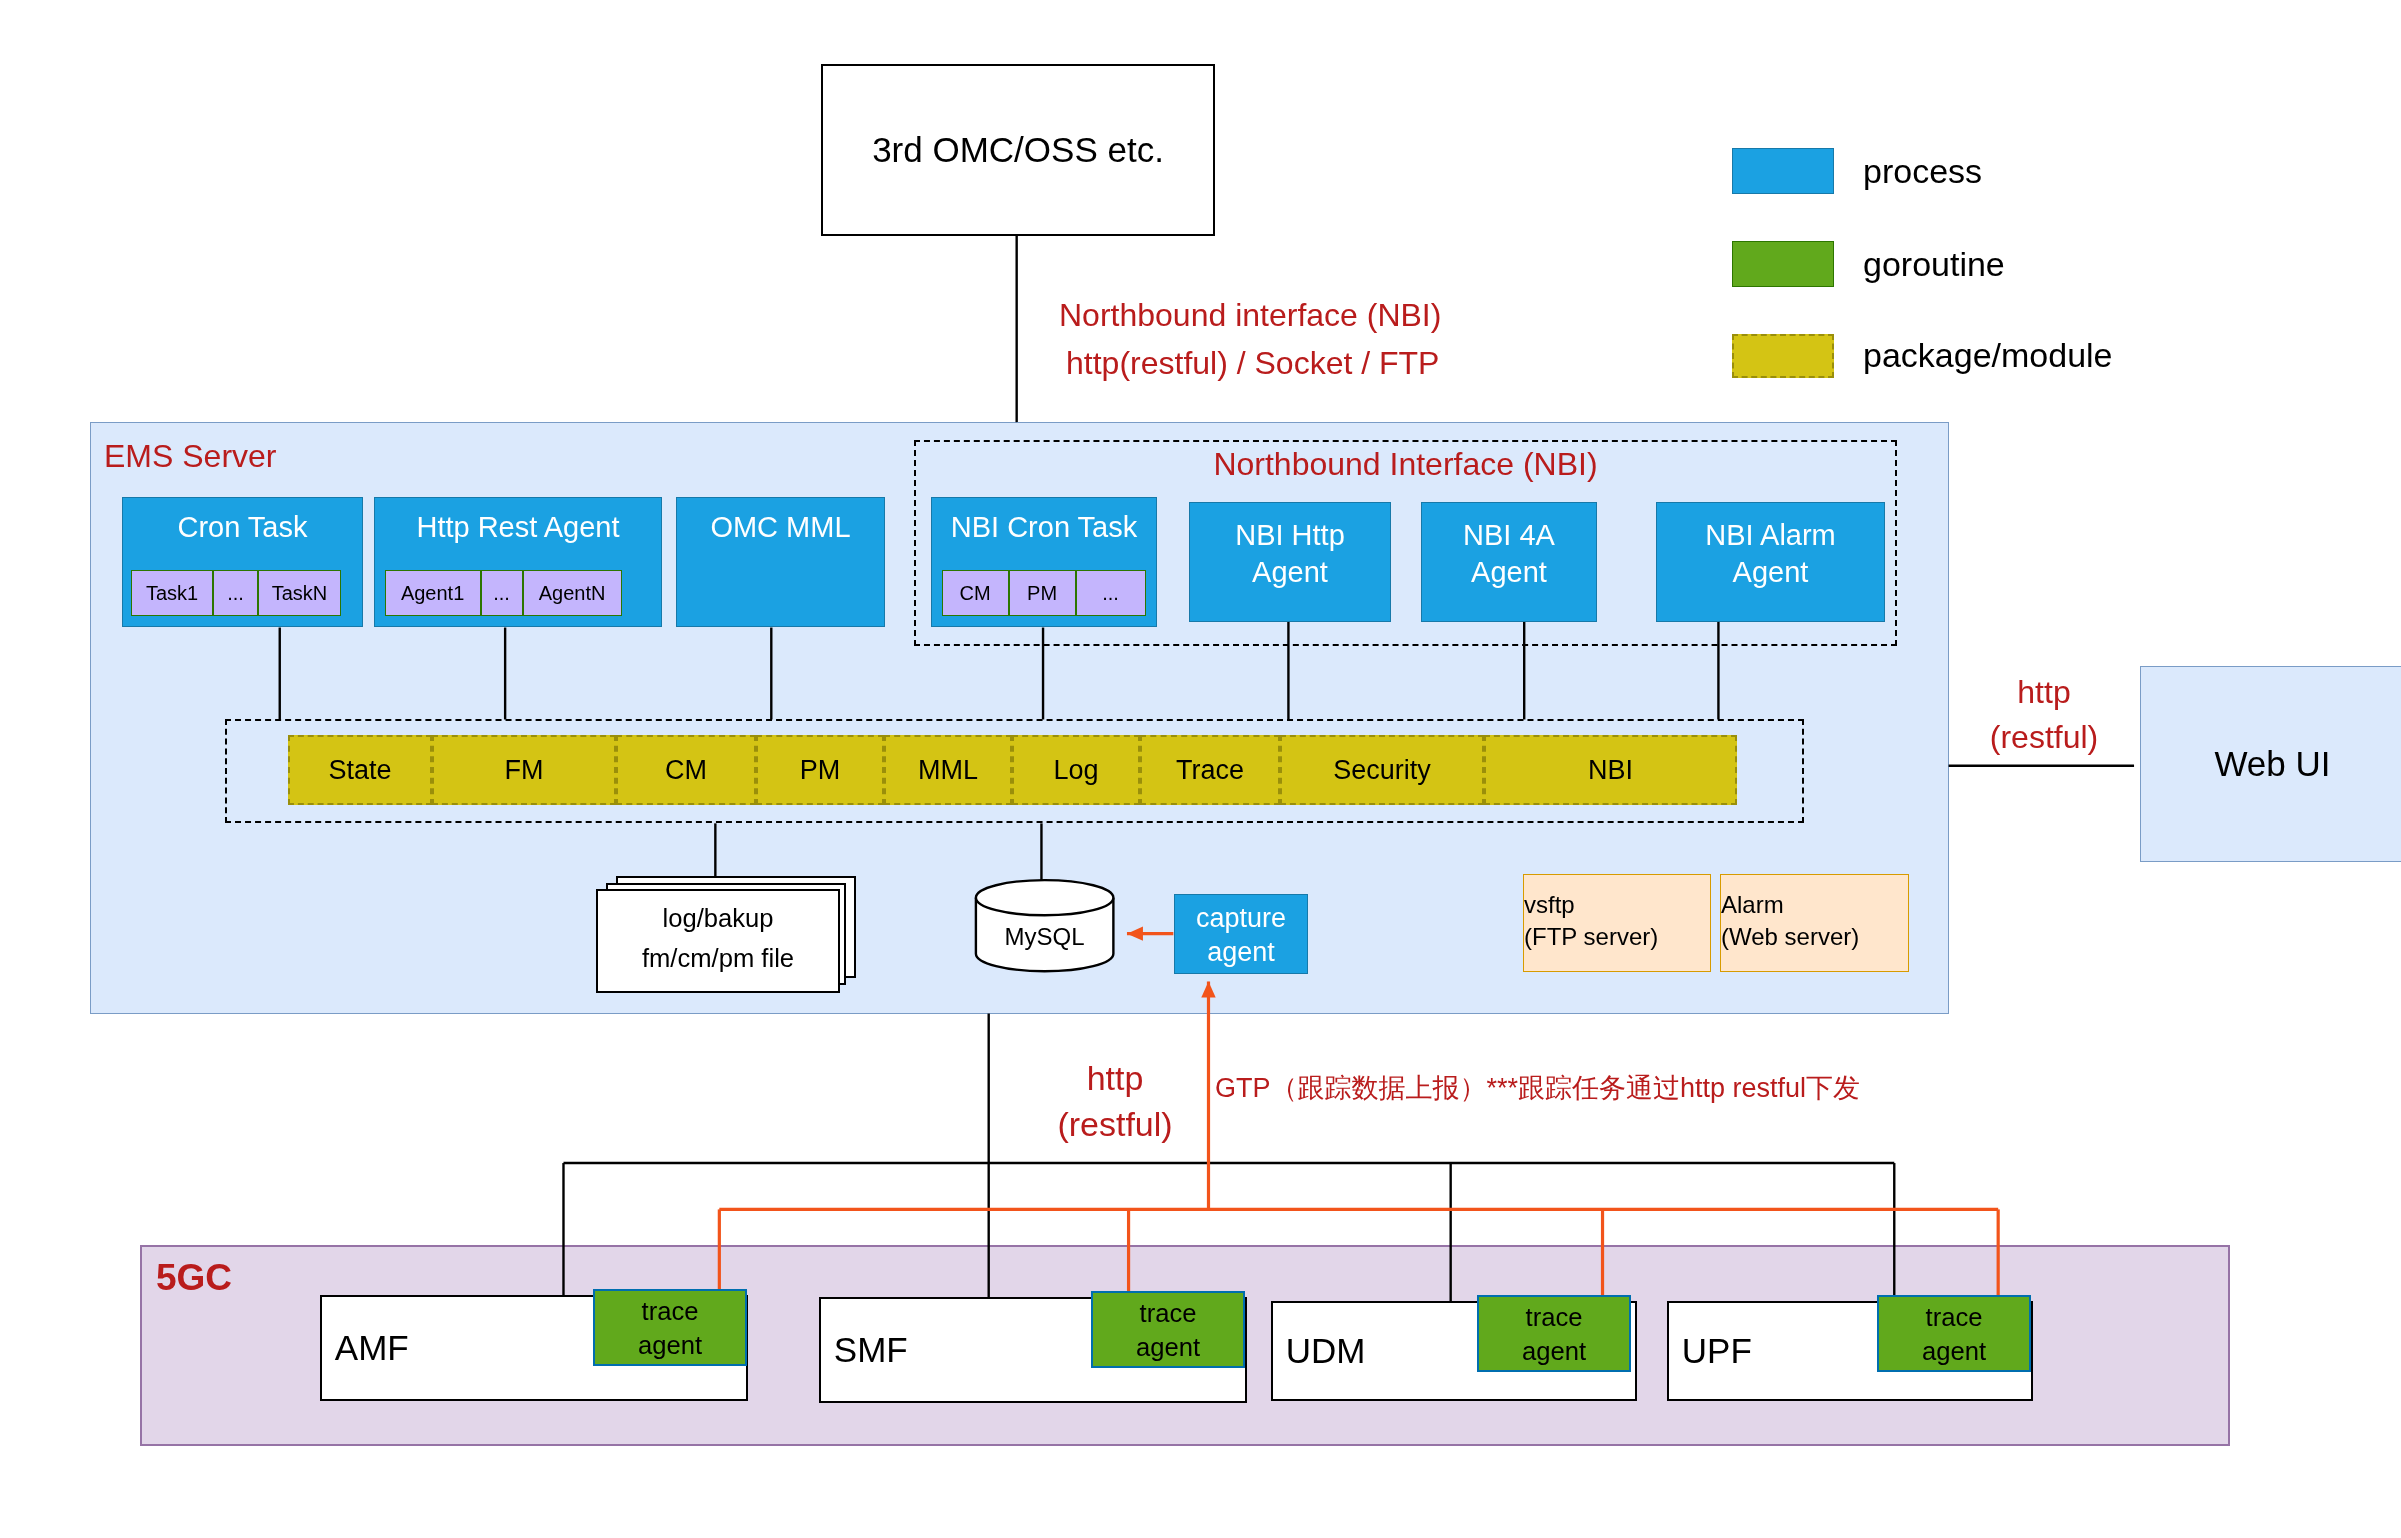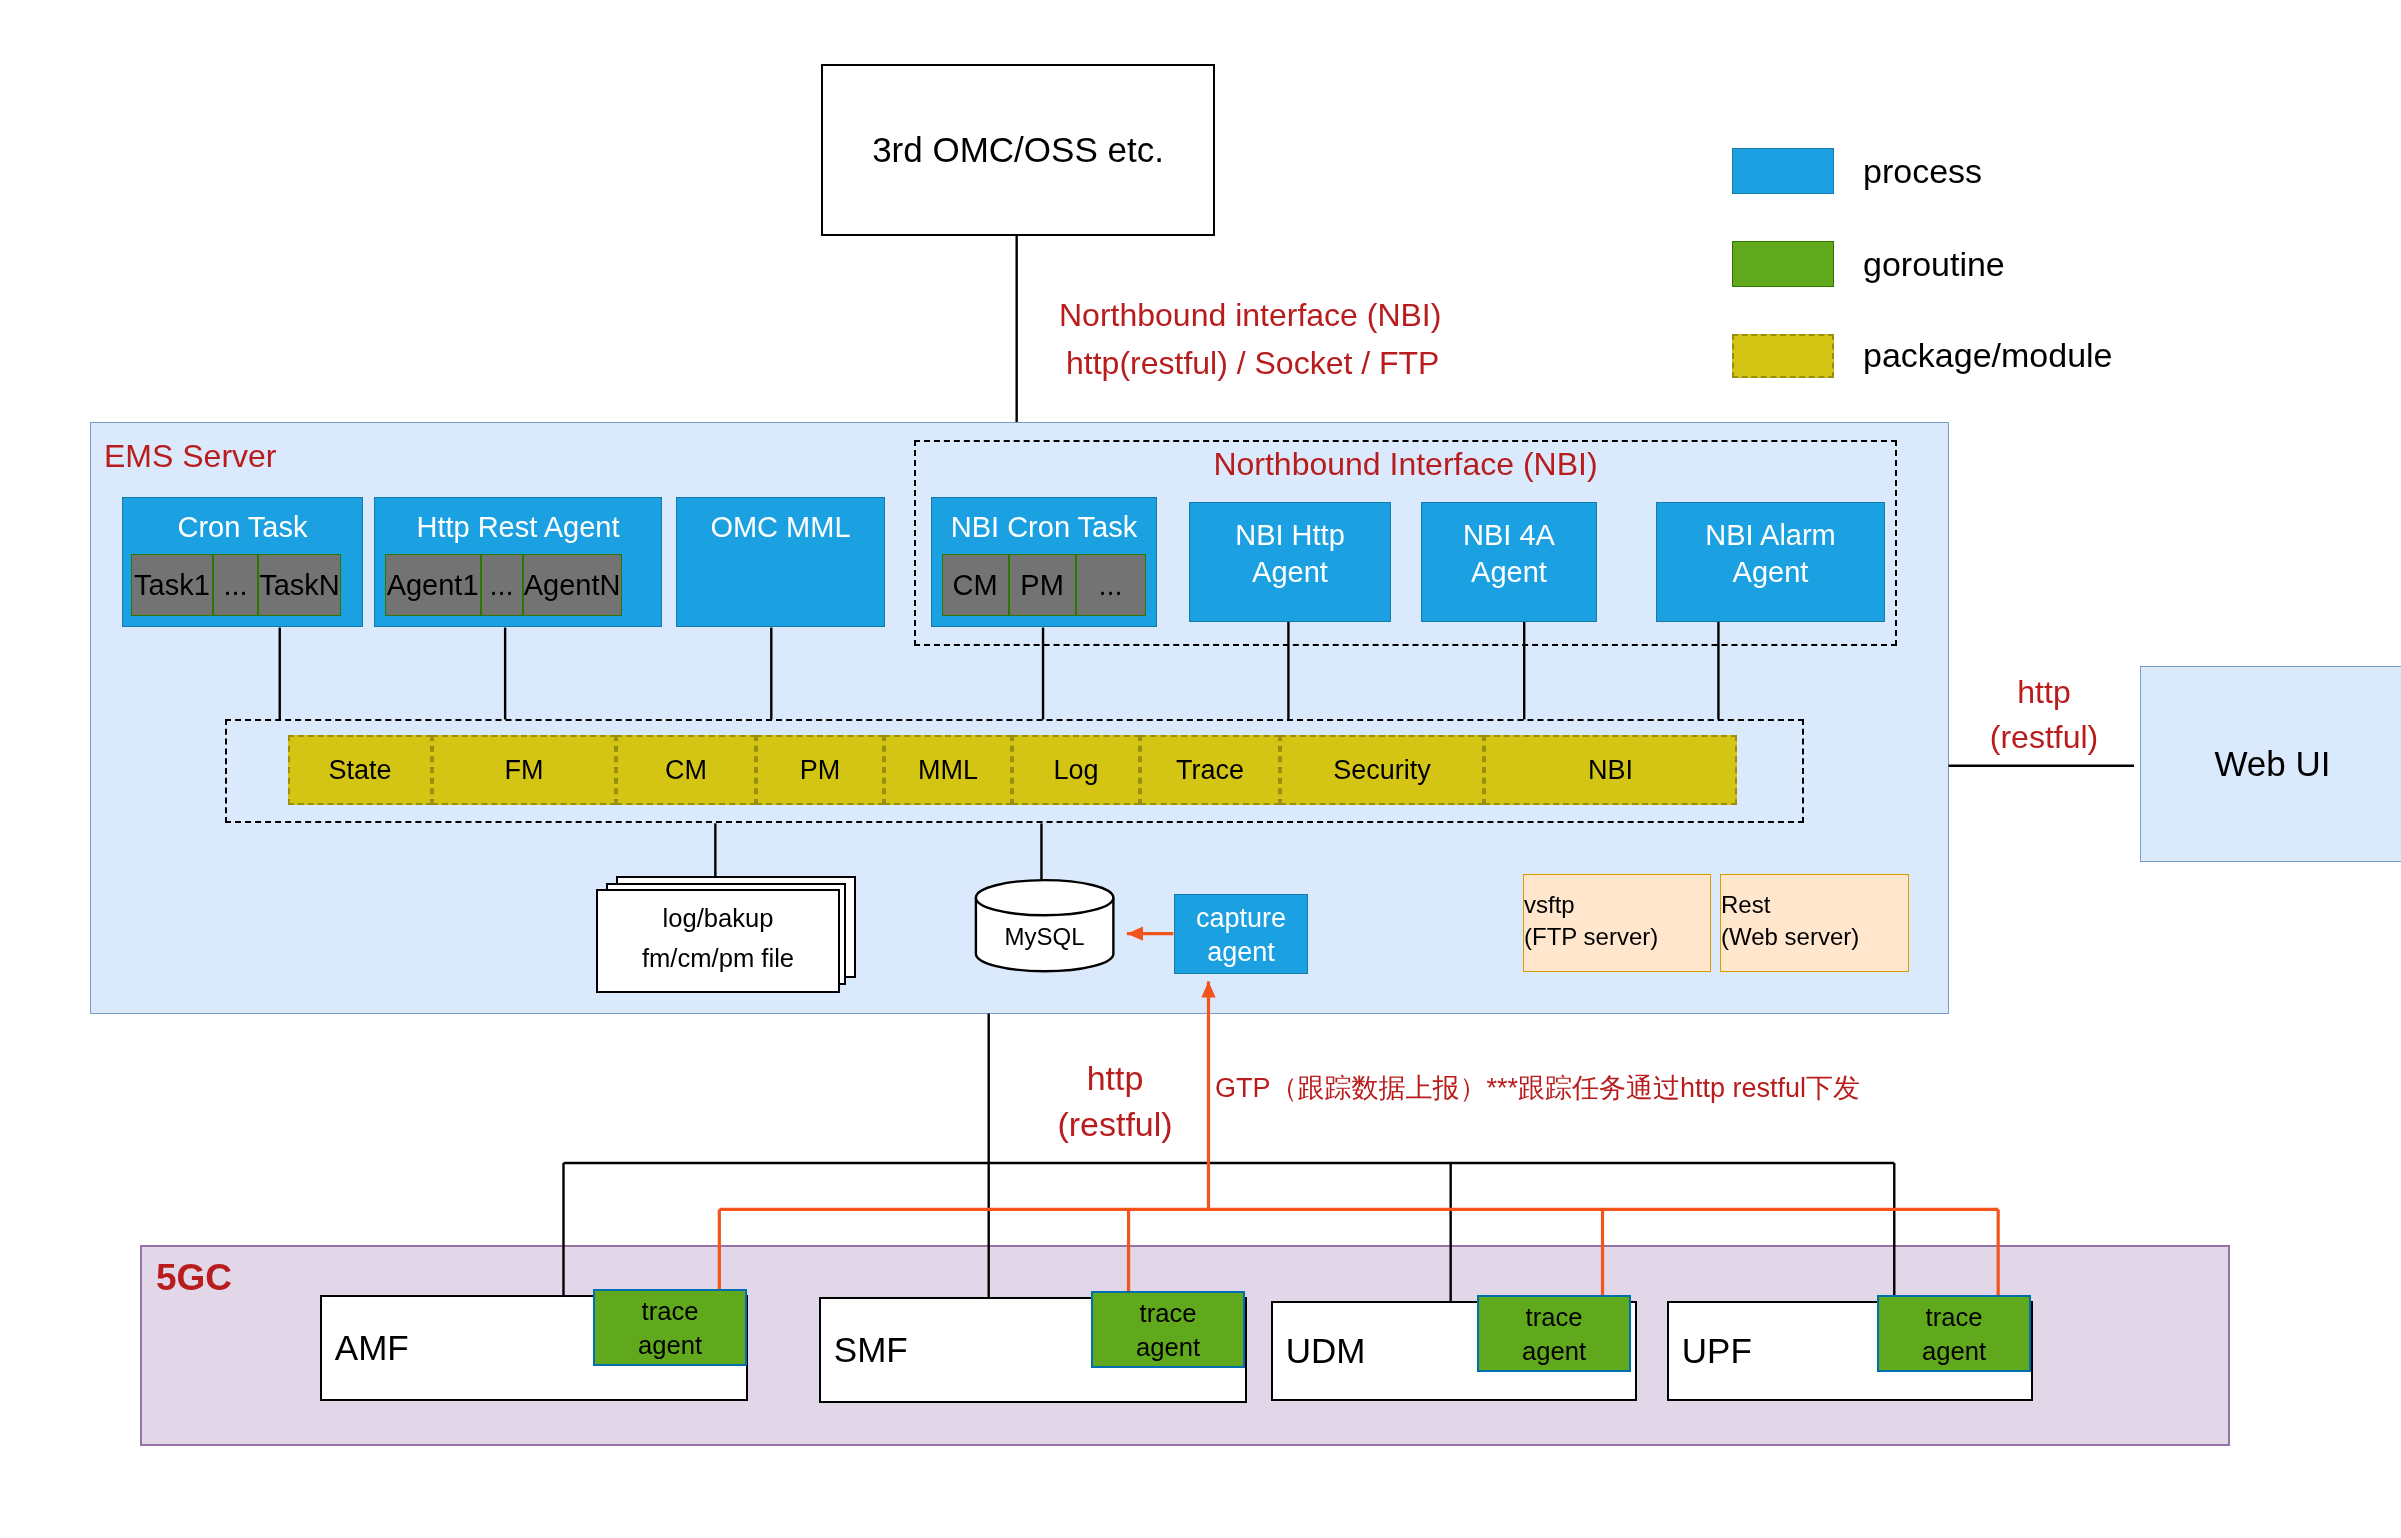--- a/index.html
+++ b/index.html
@@ -4,21 +4,21 @@
 <style>
   *{box-sizing:border-box;margin:0;padding:0;}
   body{font-family:"Liberation Sans","DejaVu Sans",sans-serif;background:#fff;}
   .stage{position:relative;width:2401px;height:1538px;background:#fff;overflow:hidden;}
   .abs{position:absolute;}
   .center{display:flex;align-items:center;justify-content:center;text-align:center;}
   .process-box{background:#1ba1e2;border:1.6px solid #1779a9;color:#fff;}
   .box-title{position:absolute;top:12.8px;left:0;right:0;text-align:center;font-size:29px;color:#fff;}
   .two-line{font-size:29px;line-height:37px;color:#fff;text-align:center;padding-top:14.4px;}
   .sub-row{position:absolute;display:flex;}
-  .sub-cell{background:#737373;border:1.6px solid #2d7600;color:#000;font-size:29px;display:flex;align-items:center;justify-content:center;height:62px;}
+  .sub-cell{background:#c4b5fd;border:1.6px solid #2d7600;color:#000;font-size:20px;display:flex;align-items:center;justify-content:center;height:46px;}
   .module-cell{background:#d4c414;border:2.4px dashed #9a8f0a;color:#000;font-size:27px;display:flex;align-items:center;justify-content:center;height:70px;}
   .dashed-group{border:2.4px dashed #000;}
   .blue-bg{background:#dbe9fc;border:1.6px solid #7a9cc6;}
   .orange-box{background:#ffe6cc;border:1.6px solid #d79b00;color:#000;text-align:left;font-size:24px;line-height:32px;}
   .purple-bg{background:#e2d6e9;border:2.4px solid #9673a6;}
   .white-box{background:#fff;border:2.4px solid #000;}
   .sheet{position:absolute;background:#fff;border:2.4px solid #000;}
   .trace{background:#61a91c;border:2.4px solid #006eaf;color:#000;font-size:25.6px;line-height:34px;text-align:center;padding-top:3.2px;}
   .legend-label{font-size:34px;color:#000;display:flex;align-items:center;}
   .plain-label{color:#b91c1c;}
@@ -170,21 +170,21 @@
       <div>capture</div>
       <div>agent</div>
     </div>
   </div>
 
   <div class="abs orange-box" style="left:1523px;top:874px;width:188px;height:98px;padding-top:14.4px;">
     <div>vsftp</div>
     <div>(FTP server)</div>
   </div>
   <div class="abs orange-box" style="left:1720px;top:874px;width:189px;height:98px;padding-top:14.4px;">
-    <div>Rest</div>
+    <div>Alarm</div>
     <div>(Web server)</div>
   </div>
 
   <div class="abs blue-bg center" style="left:2134px;top:666px;width:265px;height:196px;font-size:35px;margin-left:6px;">
     <span>Web UI</span>
   </div>
   <div class="abs plain-label" style="left:1960px;top:670px;width:168px;text-align:center;font-size:32px;line-height:45px;">
     <div>http</div>
     <div>(restful)</div>
   </div>

